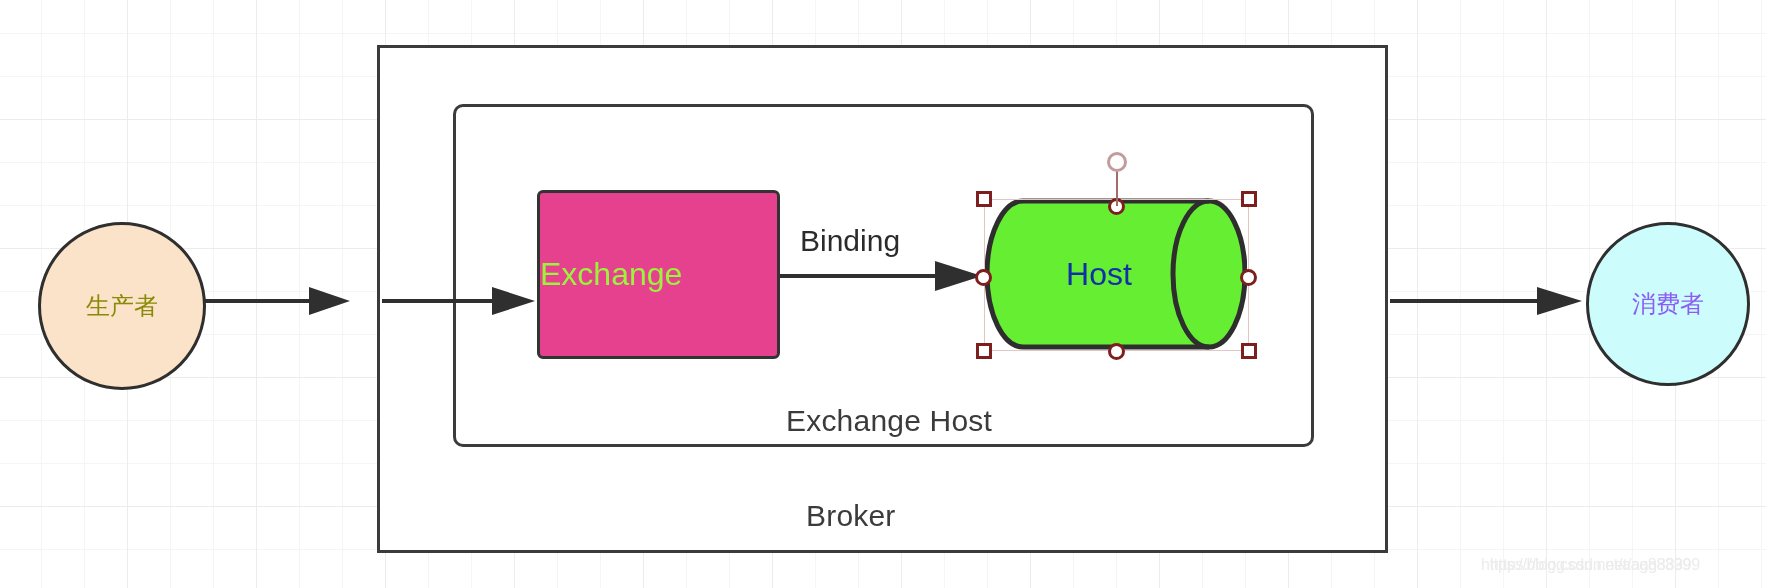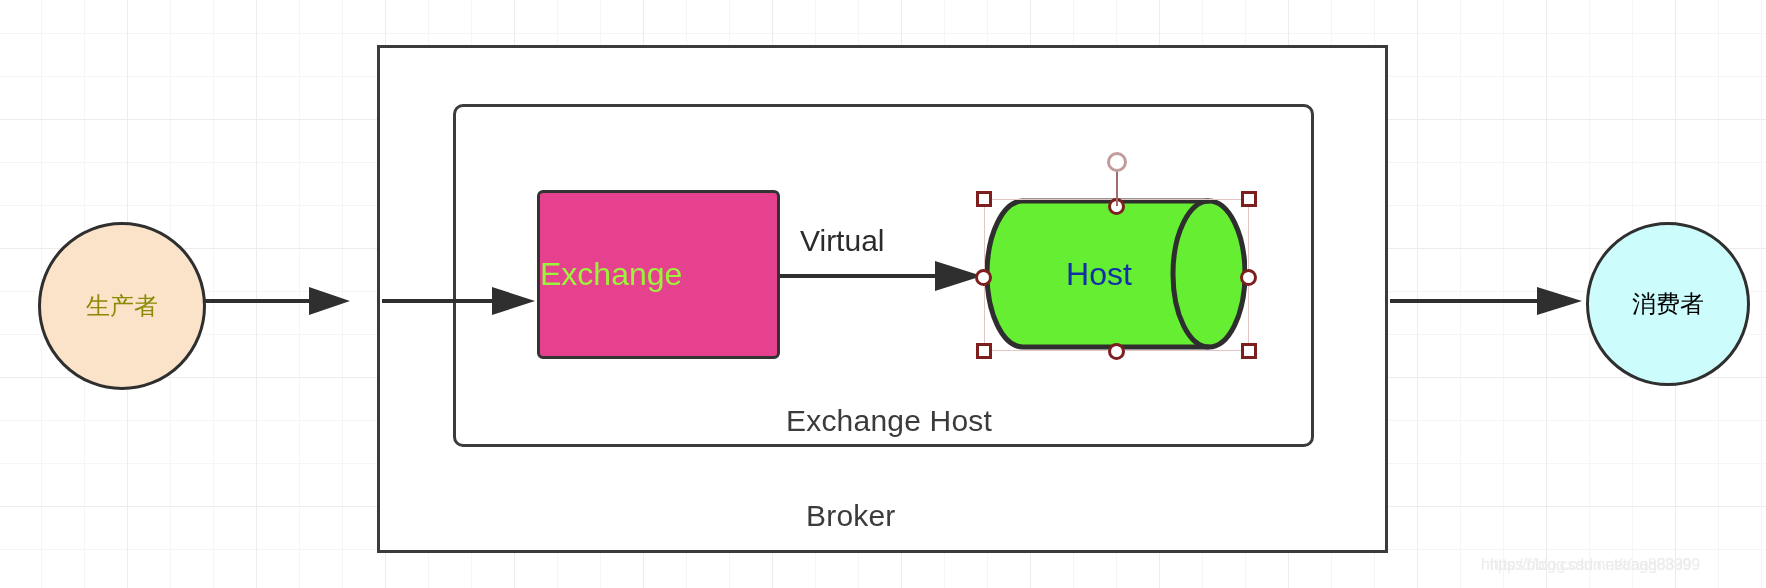--- a/index.html
+++ b/index.html
@@ -74,21 +74,21 @@
     height: 168px;
     background: #fae3c9;
     color: #8a8a07;
   }
   .consumer-circle {
     left: 1586px;
     top: 222px;
     width: 164px;
     height: 164px;
     background: #ccfcfc;
-    color: #000000;
+    color: #8b5cf6;
   }
 
   
   .exchange-box {
     position: absolute;
     left: 537px;
     top: 190px;
     width: 243px;
     height: 169px;
     background: #e6418f;
@@ -227,21 +227,21 @@
 
   <svg class="arrow-svg" style="left:382px; top:275px; width:160px; height:60px;">
     <line x1="0" y1="26" x2="115" y2="26" stroke="#2f2f2f" stroke-width="4"></line>
     <polygon points="110,12 153,26 110,40" fill="#2f2f2f"></polygon>
   </svg>
 
   <svg class="arrow-svg" style="left:780px; top:248px; width:210px; height:60px;">
     <line x1="0" y1="28" x2="160" y2="28" stroke="#2f2f2f" stroke-width="4"></line>
     <polygon points="155,13 202,28 155,43" fill="#2f2f2f"></polygon>
   </svg>
-  <div class="binding-label">Virtual</div>
+  <div class="binding-label">Binding</div>
 
   <svg class="arrow-svg" style="left:1390px; top:275px; width:200px; height:60px;">
     <line x1="0" y1="26" x2="152" y2="26" stroke="#2f2f2f" stroke-width="4"></line>
     <polygon points="147,12 192,26 147,40" fill="#2f2f2f"></polygon>
   </svg>
 
   <div class="queue-wrap">
     <svg class="queue-svg" width="262" height="152" viewBox="0 0 262 152">
       <path d="M 38 3 L 224 3 A 36 73 0 0 1 224 149 L 38 149 A 36 73 0 0 1 38 3 Z" fill="#66ee33" stroke="#2e2e2e" stroke-width="5"></path>
       <path d="M 224 3 A 36 73 0 0 0 224 149" fill="none" stroke="#2e2e2e" stroke-width="5"></path>

